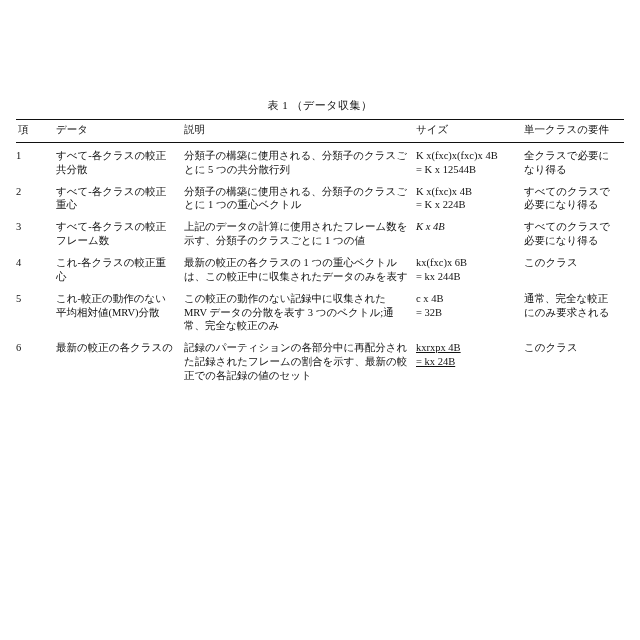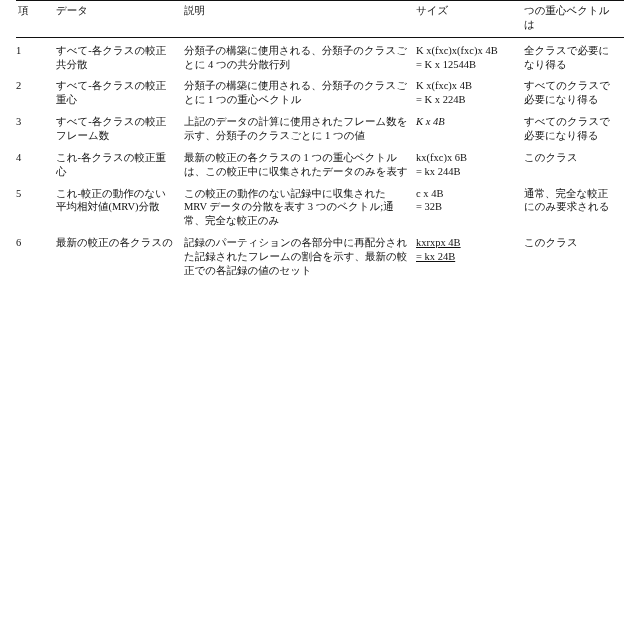--- a/index.html
+++ b/index.html
@@ -58,51 +58,52 @@
     padding: 4px 6px 4px 2px;
   }
   tbody td.col-item { padding-left: 0; }
   .spacer-row td { padding: 0; height: 2px; }
 </style>
 </head>
 <body>
 
 <div class="page">
 
+  <div class="caption">表 1 （データ収集）</div>
 
   <table class="data-table">
     <colgroup>
       <col class="c-item">
       <col class="c-data">
       <col class="c-desc">
       <col class="c-size">
       <col class="c-req">
     </colgroup>
     <thead>
       <tr class="rule-top">
         <th class="rule-top">項</th>
         <th class="rule-top">データ</th>
         <th class="rule-top">説明</th>
         <th class="rule-top">サイズ</th>
-        <th class="rule-top">つの重心ベクトルは</th>
+        <th class="rule-top">単一クラスの要件</th>
       </tr>
     </thead>
     <tbody>
       <tr class="spacer-row">
         <td class="rule-mid"></td>
         <td class="rule-mid"></td>
         <td class="rule-mid"></td>
         <td class="rule-mid"></td>
         <td class="rule-mid"></td>
       </tr>
 
       <tr>
         <td class="col-item">1</td>
         <td>すべて-各クラスの較正共分散</td>
-        <td>分類子の構築に使用される、分類子のクラスごとに 4 つの共分散行列</td>
+        <td>分類子の構築に使用される、分類子のクラスごとに 5 つの共分散行列</td>
         <td style="white-space: pre-line;">K x(fxc)x(fxc)x 4B
 = K x 12544B</td>
         <td>全クラスで必要になり得る</td>
       </tr>
 
       <tr>
         <td class="col-item">2</td>
         <td>すべて-各クラスの較正重心</td>
         <td>分類子の構築に使用される、分類子のクラスごとに 1 つの重心ベクトル</td>
         <td style="white-space: pre-line; font-family: Liberation Serif, serif;">K x(fxc)x 4B

